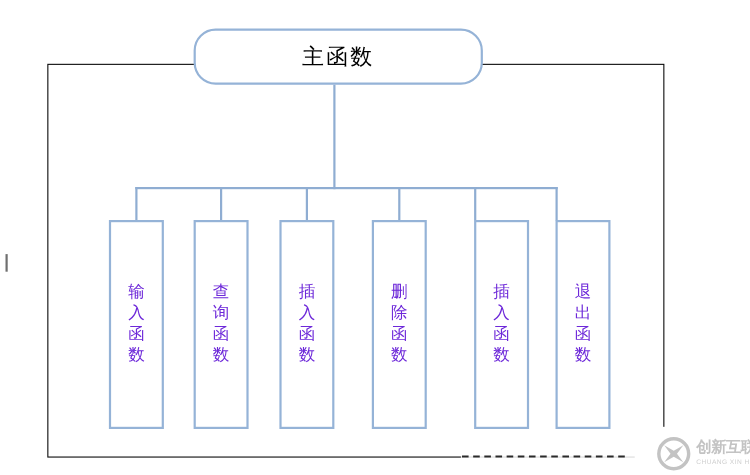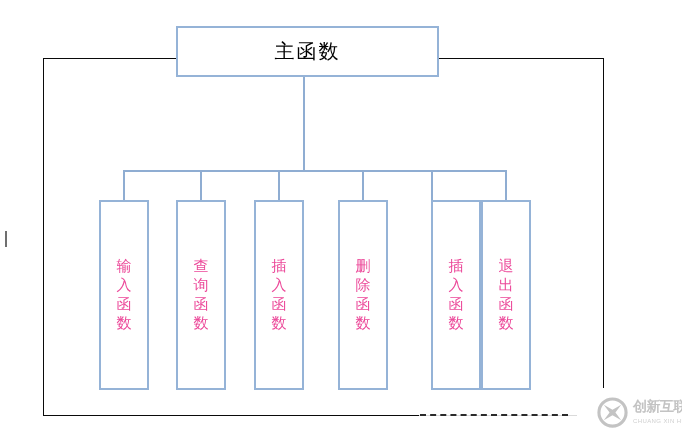--- a/index.html
+++ b/index.html
@@ -9,42 +9,42 @@
     overflow:hidden; font-family:"Liberation Serif","DejaVu Serif",serif;
   }
   
   .outer-rect {
     position:absolute; left:43px; top:58px; width:561px; height:358px;
     border:1.6px solid #0a0a0a; z-index:1; background:transparent;
   }
   
   .root-box {
     position:absolute; left:176px; top:26px; width:263px; height:51px;
-    background:#ffffff; border:2.5px solid #95b3d7; border-radius:0;
+    background:#ffffff; border:2.5px solid #95b3d7; border-radius:20px;
     z-index:3; display:flex; align-items:center; justify-content:center;
   }
   .root-label { font-size:20px; letter-spacing:2px; color:#000; }
   
   .line { position:absolute; background:#8fadd2; z-index:2; }
   .v-main { left:303px; top:77px;  width:2px;   height:95px; }
   .h-bus  { left:123px; top:170px; width:384px; height:2px;  }
   .stub   { top:170px; width:2px; height:31px; }
   .stub-1 { left:123px; } .stub-2 { left:200px; } .stub-3 { left:278px; }
   .stub-4 { left:362px; } .stub-5 { left:431px; } .stub-6 { left:505px; }
   
   .cbox {
     position:absolute; top:200px; width:50px; height:190px;
     background:#ffffff; border:2px solid #95b3d7; z-index:3;
     display:flex; align-items:center; justify-content:center;
   }
   .cb-1 { left:99px; }  .cb-2 { left:176px; } .cb-3 { left:254px; }
-  .cb-4 { left:338px; } .cb-5 { left:407px;margin-left:24px; } .cb-6 { left:481px; }
+  .cb-4 { left:338px; } .cb-5 { left:407px;margin-left:24px; } .cb-6 { left:505px; }
   .vtext {
     display:block; width:17px; font-size:15px; line-height:1.28;
-    word-break:break-all; text-align:center; color:#ec4899;
+    word-break:break-all; text-align:center; color:#6d28d9;
   }
   
   .left-tick { position:absolute; left:5px; top:231px; width:2px; height:16px; background:#6f6f6f; z-index:2; }
   
   .wm-strip {
     position:absolute; left:419px; top:398px; width:160px; height:19px;
     background:rgba(255,255,255,0.85); z-index:4;
   }
   .wm-dash {
     position:absolute; left:420px; top:414px; width:148px; height:0;

